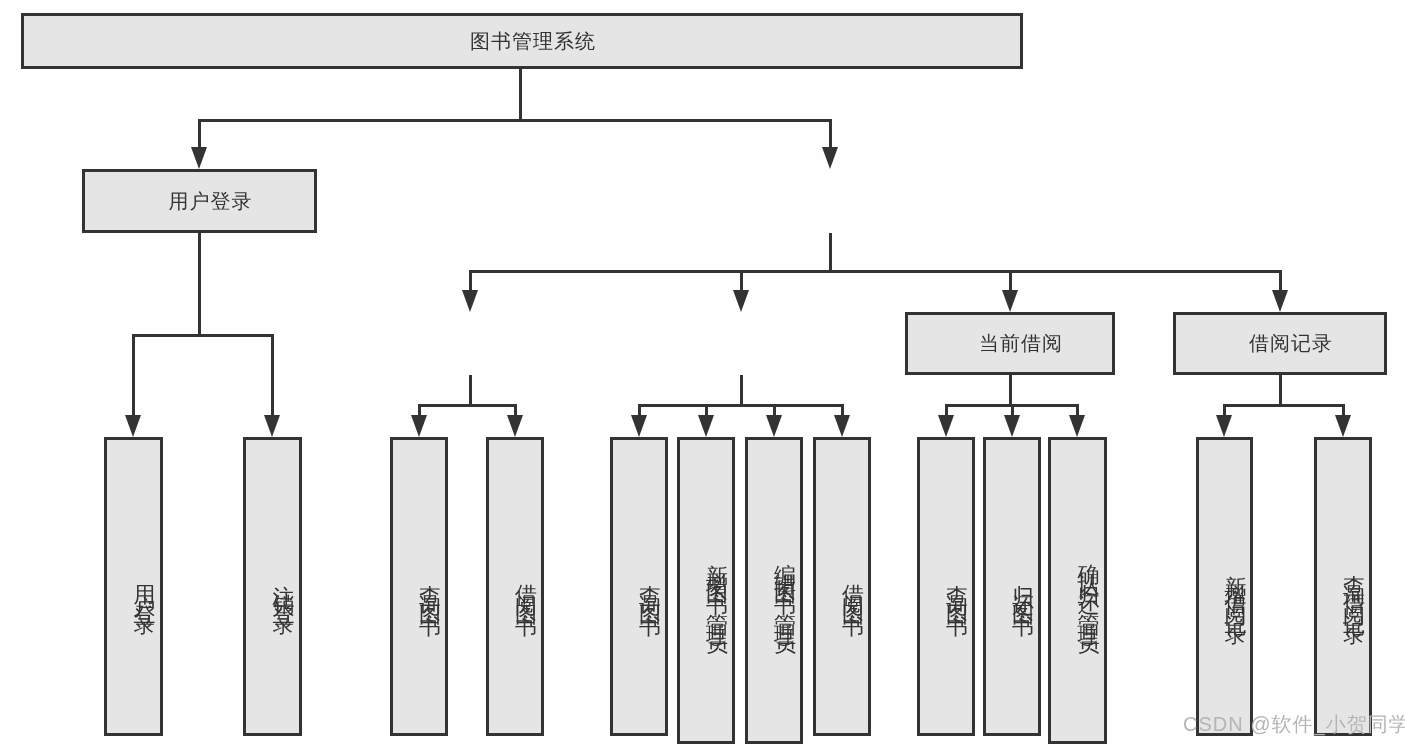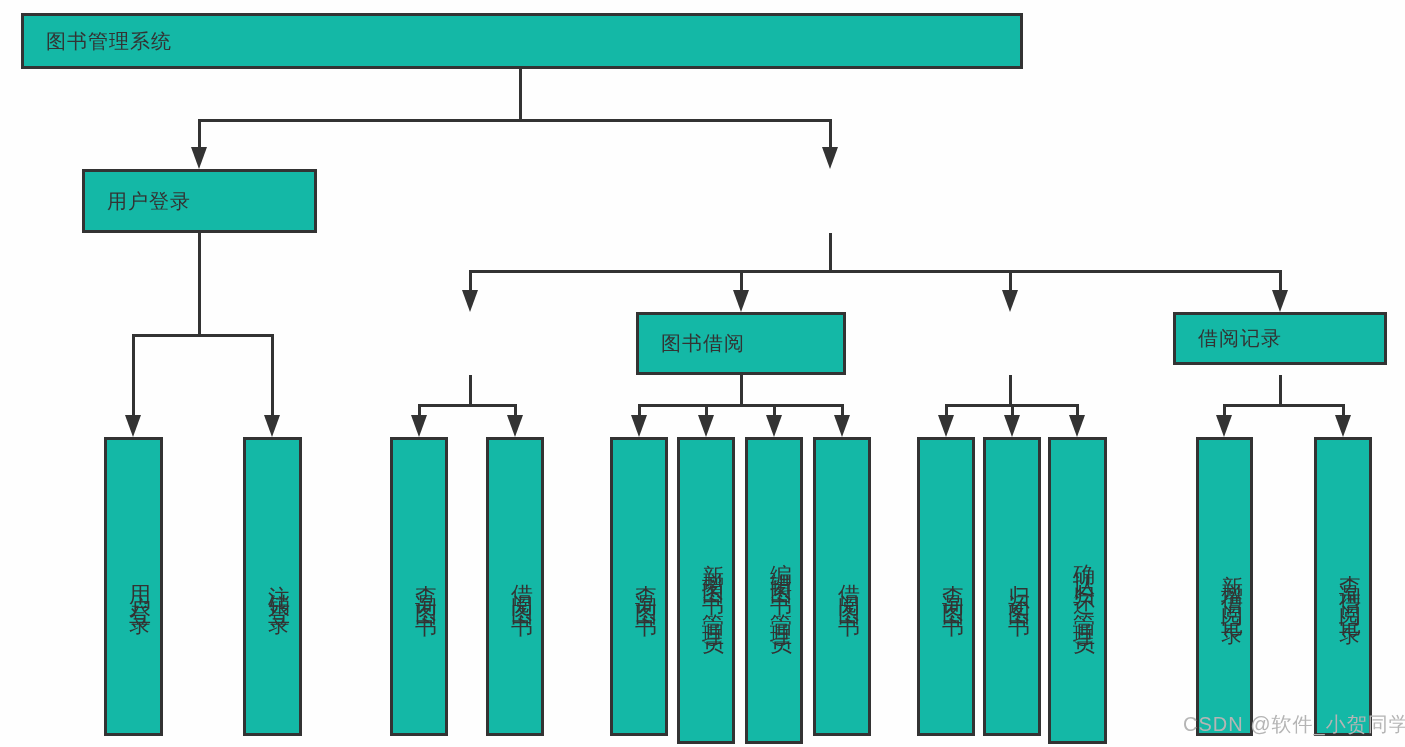--- a/index.html
+++ b/index.html
@@ -1,22 +1,22 @@
 <!DOCTYPE html>
 <html><head>
 <meta charset="utf-8">
 <style>
   html,body{margin:0;padding:0;background:#fff;}
   #stage{
     position:relative;width:1405px;height:747px;background:#fefefe;
     font-family:"Liberation Sans","DejaVu Sans",sans-serif;overflow:hidden;
   }
   .box{
-    position:absolute;box-sizing:border-box;border:3px solid #333;background:#14b8a6;
-    display:flex;align-items:center;padding-left:22px;
+    position:absolute;box-sizing:border-box;border:3px solid #333;background:#e5e5e5;
+    display:flex;align-items:center;justify-content:center;padding-left:22px;
   }
   .hlabel{font-size:20px;color:#333;letter-spacing:1px;white-space:nowrap;}
   .vlabel{
     writing-mode:vertical-rl;text-orientation:mixed;
     font-size:22px;color:#333;letter-spacing:10px;line-height:1;white-space:nowrap;
   }
   .vline,.hline{position:absolute;background:#333;}
   .vline{width:3px;}
   .hline{height:3px;}
   .arrow{
@@ -60,24 +60,24 @@
   <div class="hline" style="left:469px;top:270px;width:813px;"></div>
   <div class="vline" style="left:469px;top:270px;height:22px;"></div>
   <div class="arrow" style="left:462px;top:290px;"></div>
   <div class="vline" style="left:740px;top:270px;height:22px;"></div>
   <div class="arrow" style="left:733px;top:290px;"></div>
   <div class="vline" style="left:1009px;top:270px;height:22px;"></div>
   <div class="arrow" style="left:1002px;top:290px;"></div>
   <div class="vline" style="left:1279px;top:270px;height:22px;"></div>
   <div class="arrow" style="left:1272px;top:290px;"></div>
 
-  <div class="box" style="left:636px;top:312px;width:210px;height:63px;">
-    <span class="hlabel">图书借阅</span>
+  <div class="box" style="left:905px;top:312px;width:210px;height:63px;">
+    <span class="hlabel">当前借阅</span>
   </div>
-  <div class="box" style="left:1173px;top:312px;width:214px;height:53px;">
+  <div class="box" style="left:1173px;top:312px;width:214px;height:63px;">
     <span class="hlabel">借阅记录</span>
   </div>
 
   <div class="vline" style="left:469px;top:375px;height:31px;"></div>
   <div class="hline" style="left:418px;top:404px;width:99px;"></div>
   <div class="vline" style="left:418px;top:404px;height:14px;"></div>
   <div class="arrow" style="left:411px;top:415px;"></div>
   <div class="vline" style="left:514px;top:404px;height:14px;"></div>
   <div class="arrow" style="left:507px;top:415px;"></div>
 

